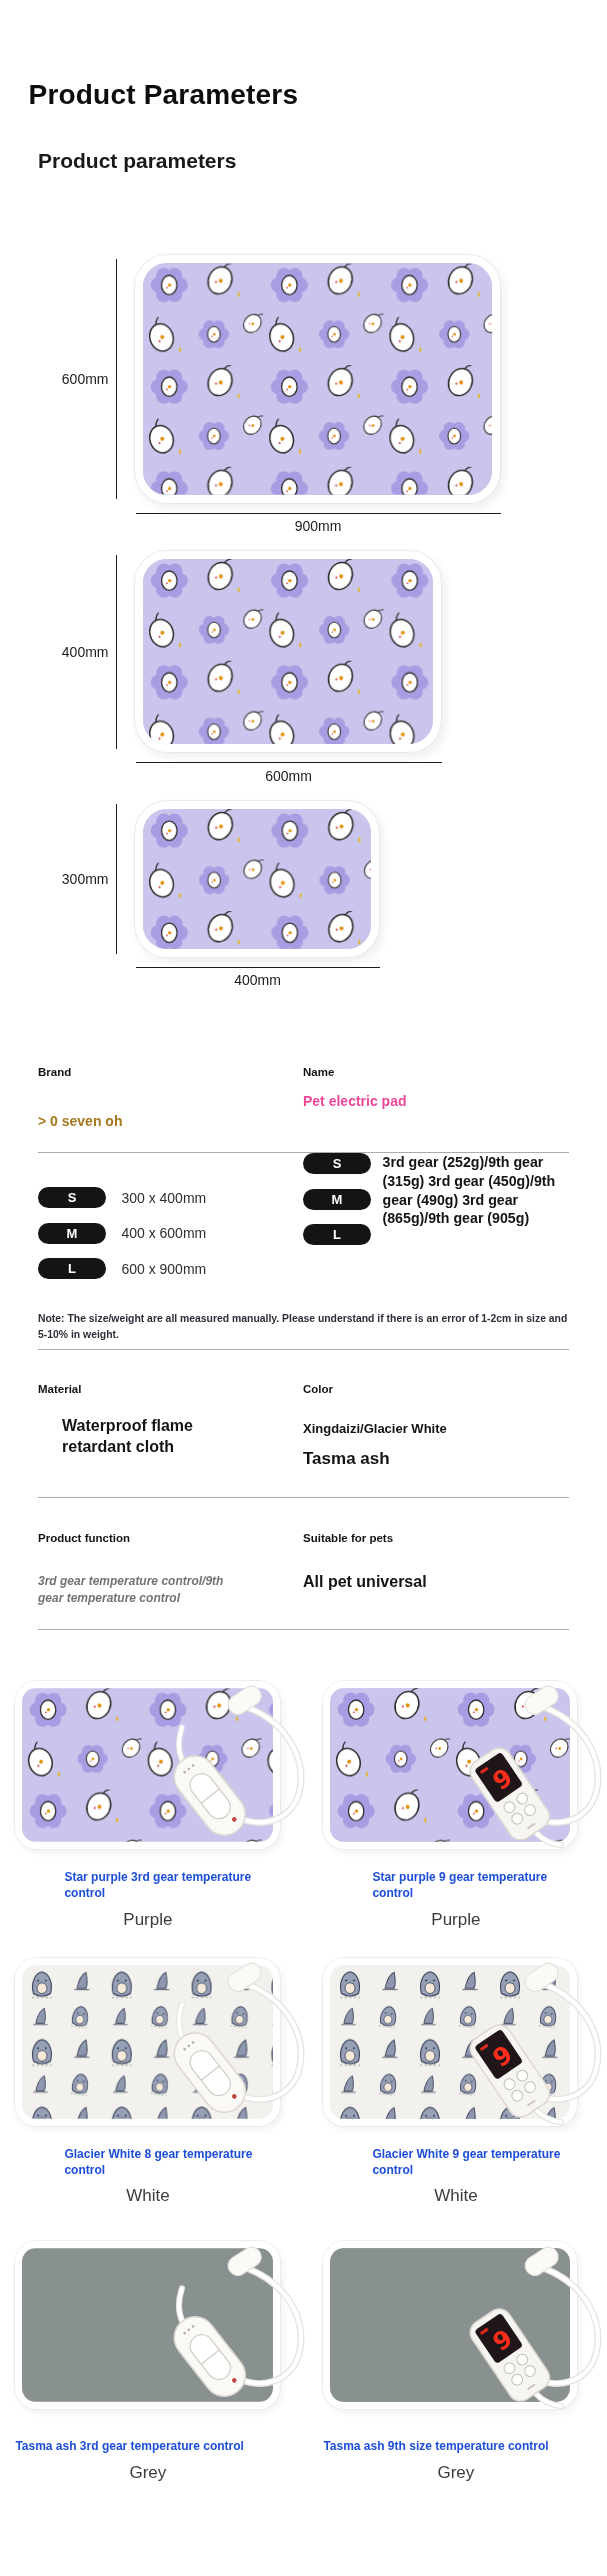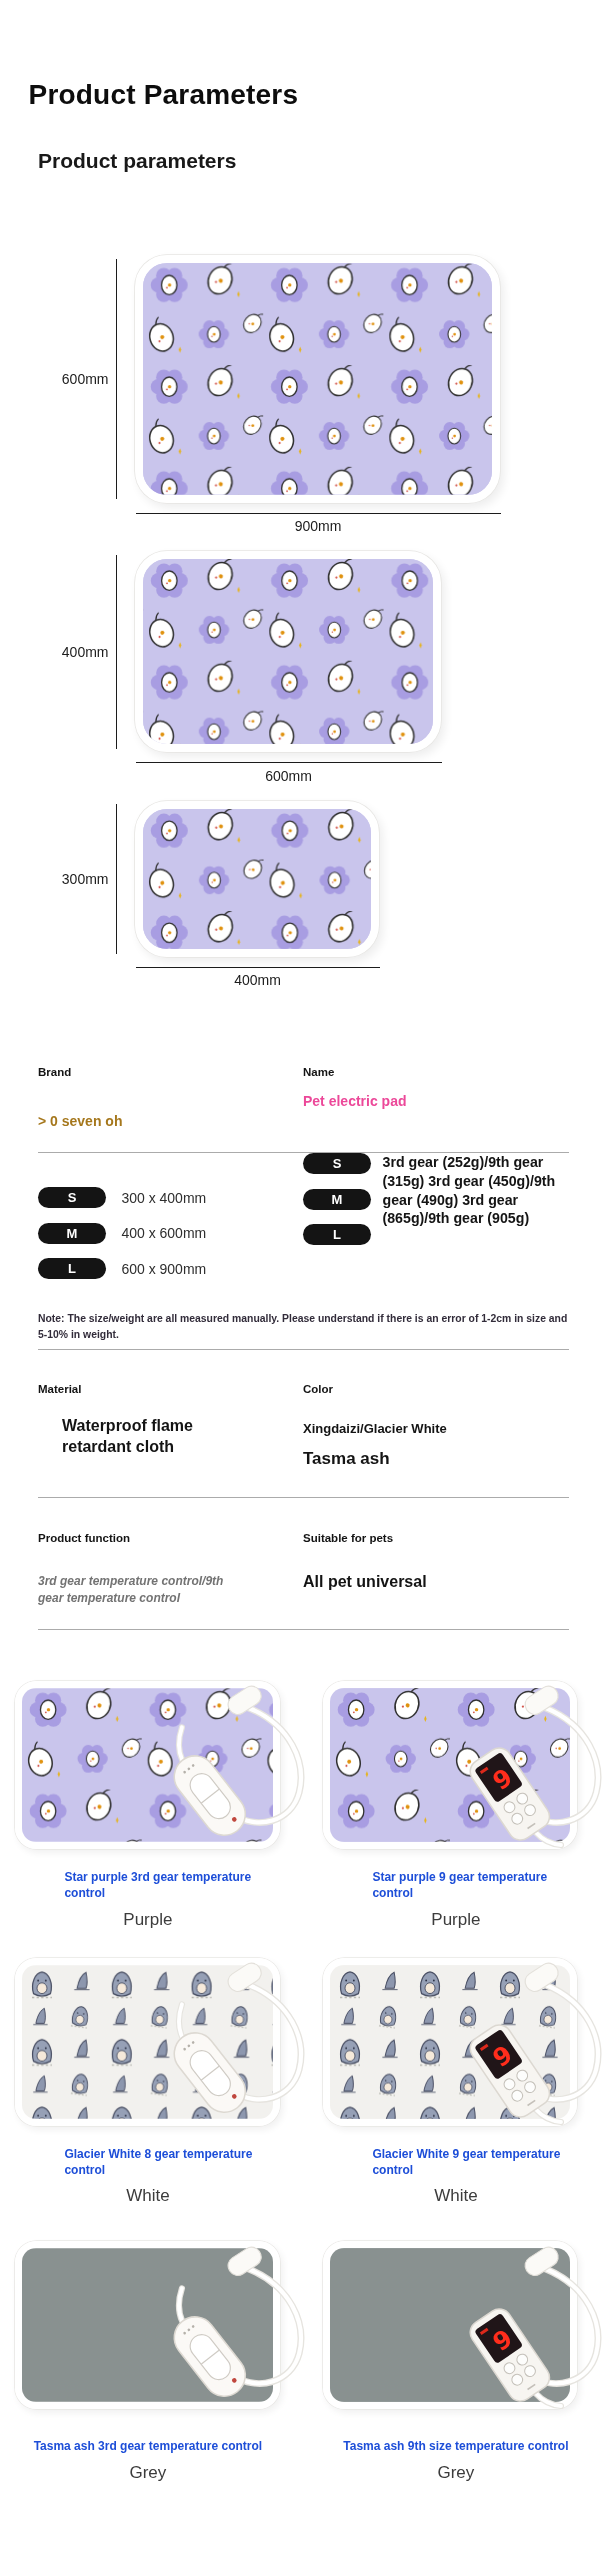--- a/index.html
+++ b/index.html
@@ -63,21 +63,21 @@
   .vcell.r2{margin-top:35px;}
   .vpad{position:relative;width:265px;height:168px;box-sizing:border-box;border:7px solid #fff;border-radius:21.5px;
         box-shadow:0 0 0 0.8px #e8e7e4, 2.3px 3.8px 7.7px rgba(0,0,0,.06);}
   .cright .vpad{width:254px;}
   .pad-inner{position:absolute;inset:0;border-radius:14px;overflow:hidden;}
   .pad-inner svg{display:block;width:100%;height:100%;}
   .overlay{position:absolute;top:-4.6px;right:-40px;width:208px;height:185px;overflow:visible;pointer-events:none;}
   .cable-outer{fill:none;stroke:#e6e4df;stroke-width:9;stroke-linecap:round;}
   .cable-inner{fill:none;stroke:#ffffff;stroke-width:5.5;stroke-linecap:round;}
   .vcaption{margin:20px 0 0 49px;width:194px;font-size:12px;font-weight:bold;line-height:1.35;color:#1d4ed8;}
-  .vcell.center-cap .vcaption{margin:29px 0 0 0;width:100%;text-align:center;}
+  .vcell.center-cap .vcaption{margin:29px 0 0 0;width:100%;}
   .vcolor{margin-top:8.5px;text-align:center;font-size:17px;color:#3c3c3c;}
   .bottom-space{height:38px;}
 </style>
 </head>
 <body>
 
 <svg width="0" height="0" style="position:absolute" aria-hidden="true">
   <defs>
     <g id="egg">
       <ellipse rx="15" ry="18" fill="#ffffff" stroke="#2f2f2f" stroke-width="2"></ellipse>

